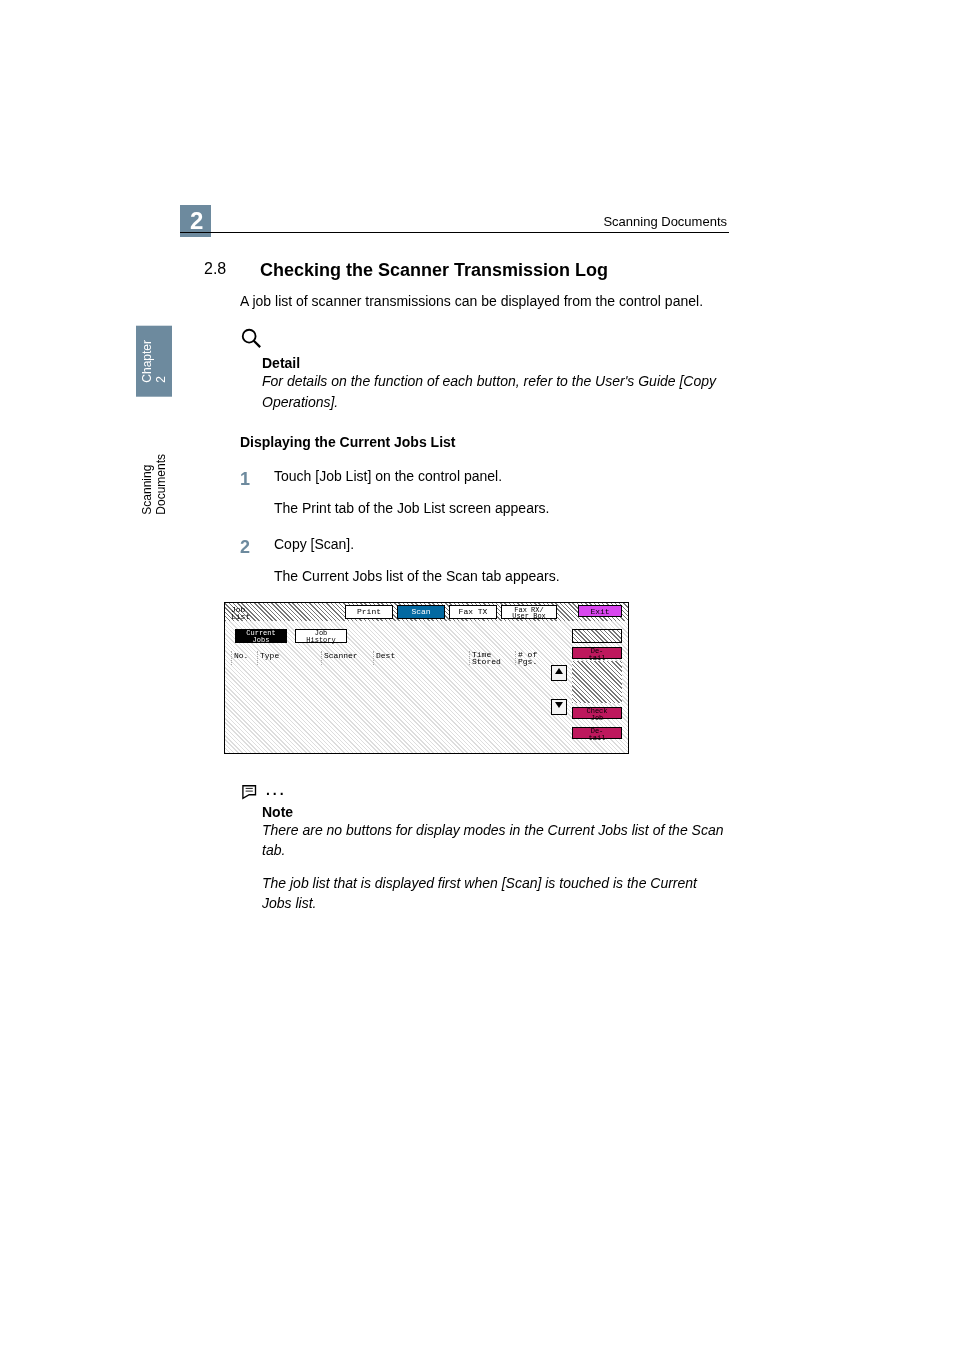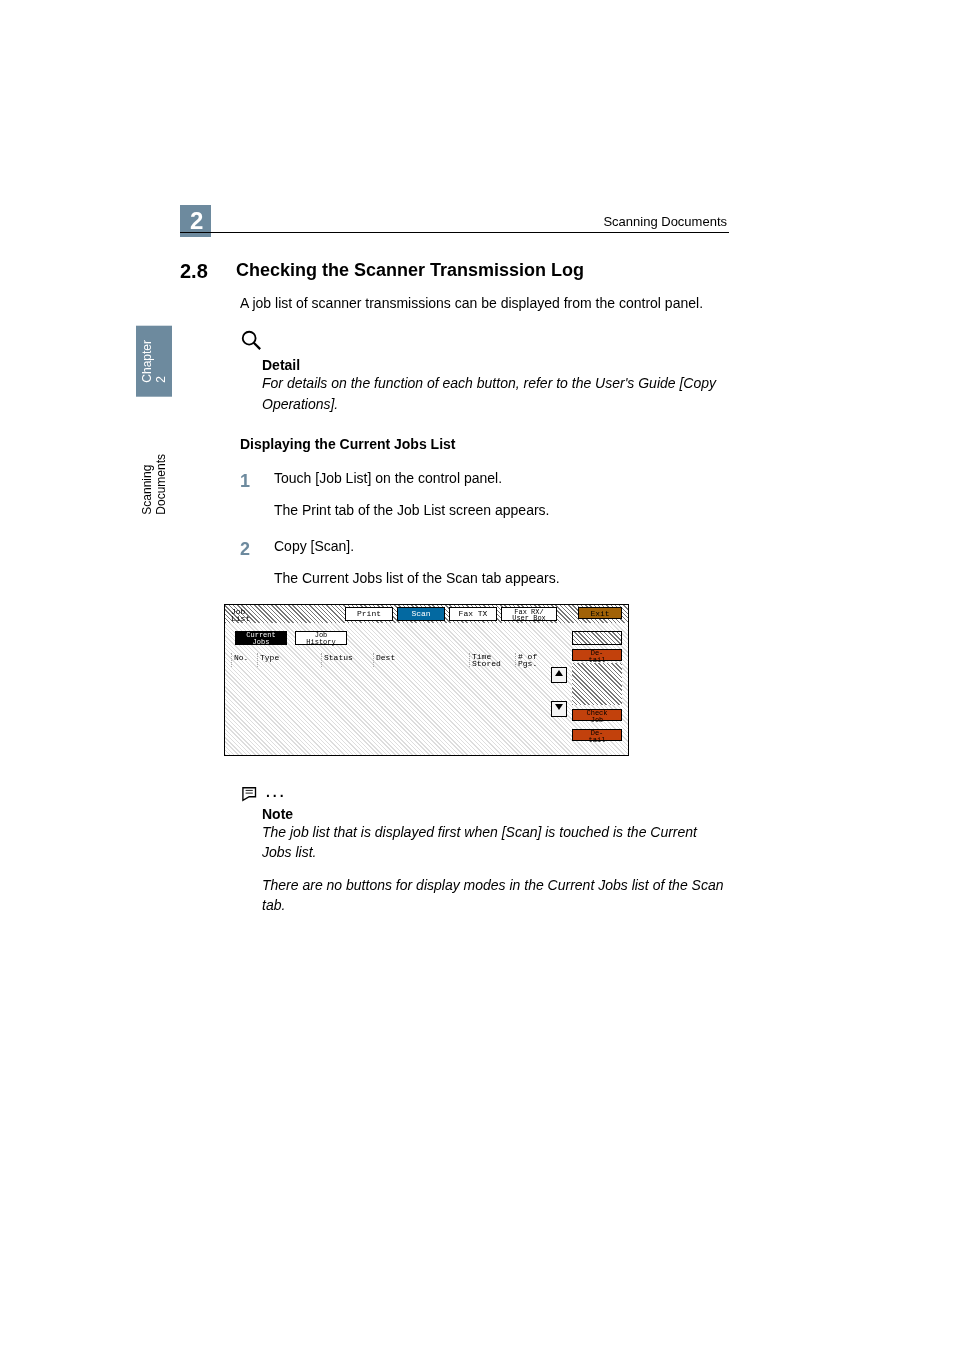--- a/index.html
+++ b/index.html
@@ -65,23 +65,24 @@
       left: 180px;
       right: 225px;
       top: 260px;
     }
     .sec-heading {
       display: flex;
       gap: 18px;
       margin-bottom: 10px;
     }
     .sec-num {
-      font-size: 20px;
-      font-weight: bold;
+      font-size: 16px;
+      font-weight: normal;
       width: 38px;
+      margin-left: 24px;
     }
     .sec-title {
       font-size: 18px;
       font-weight: bold;
     }
     .body-text {
       margin-left: 60px;
       font-size: 14px;
       line-height: 1.45;
       margin-bottom: 16px;
@@ -168,21 +169,21 @@
     .exit-btn {
       position: absolute;
       right: 6px;
       top: 2px;
       width: 44px;
       height: 12px;
       border: 1px solid #000;
       text-align: center;
       font-size: 8px;
       line-height: 11px;
-      background: #a16207;
+      background: #d946ef;
     }
     .subtab {
       position: absolute;
       top: 26px;
       height: 14px;
       border: 1px solid #000;
       font-size: 7px;
       line-height: 7px;
       text-align: center;
       padding: 0 4px;
@@ -202,21 +203,21 @@
       top: 26px;
       width: 50px;
     }
     .side-btn {
       border: 1px solid #000;
       height: 12px;
       margin-bottom: 2px;
       font-size: 7px;
       text-align: center;
       line-height: 7px;
-      background: #c2410c;
+      background: #be185d;
       padding-top: 0;
     }
     .arrow-btn {
       position: absolute;
       width: 16px;
       height: 16px;
       border: 1px solid #000;
       right: 61px;
       text-align: center;
       line-height: 14px;
@@ -291,21 +292,21 @@
       <div class="tab-btn" style="left:224px;width:48px">Fax TX</div>
       <div class="tab-btn" style="left:276px;width:56px;line-height:6px;font-size:7px;padding-top:1px">Fax RX/<br>User Box</div>
       <div class="exit-btn">Exit</div>
 
       <div class="subtab" style="left:10px;width:52px;background:#000;color:#fff">Current<br>Jobs</div>
       <div class="subtab" style="left:70px;width:52px;background:#fff">Job<br>History</div>
 
       <div class="table-head">
         <div class="th-col" style="width:26px">No.</div>
         <div class="th-col" style="width:64px">Type</div>
-        <div class="th-col" style="width:52px">Status</div>
+        <div class="th-col" style="width:52px">Scanner</div>
         <div class="th-col" style="width:96px">Dest</div>
         <div class="th-col" style="width:46px;line-height:7px">Time<br>Stored</div>
         <div class="th-col" style="width:40px;line-height:7px"># of<br>Pgs.</div>
       </div>
 
       <div class="arrow-btn" style="top:62px">
         <svg width="10" height="10" viewBox="0 0 10 10">
             <polygon points="5,2 9,8 1,8" fill="#000"></polygon>
           </svg>
       </div>
@@ -328,18 +329,18 @@
     <div class="note-block">
       <span>
         <svg width="22" height="18" viewBox="0 0 24 20">
           <path d="M3 3 L17 3 L17 13 L10 13 L3 17 Z" fill="none" stroke="#000" stroke-width="1.5"></path>
           <line x1="6" y1="6" x2="14" y2="6" stroke="#000"></line>
           <line x1="6" y1="9" x2="14" y2="9" stroke="#000"></line>
         </svg>
         <span style="font-weight:bold;letter-spacing:3px;vertical-align:6px">...</span>
       </span>
       <div class="note-title">Note</div>
+      <div class="note-body">There are no buttons for display modes in the Current Jobs list of the Scan tab.</div>
       <div class="note-body">The job list that is displayed first when [Scan] is touched is the Current Jobs list.</div>
-      <div class="note-body">There are no buttons for display modes in the Current Jobs list of the Scan tab.</div>
     </div>
   </div>
 
 </div>
 
 </body></html>

